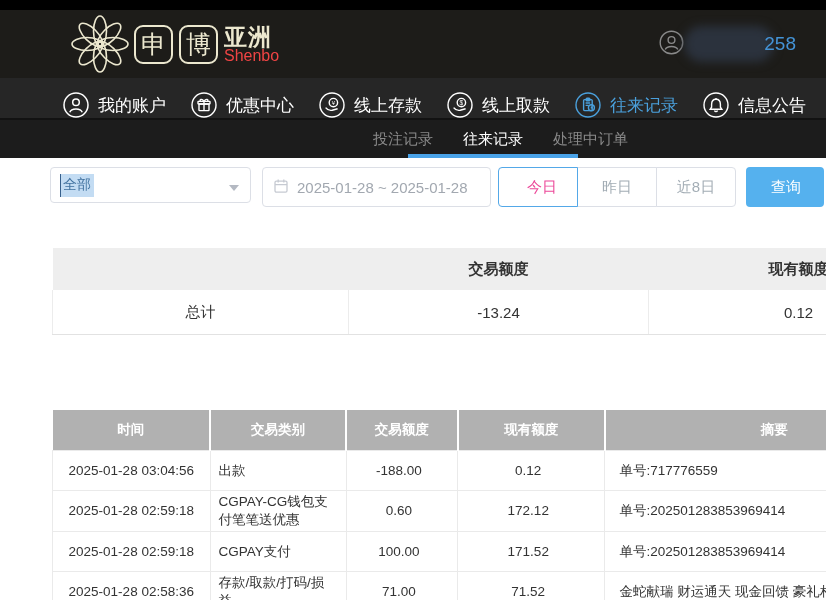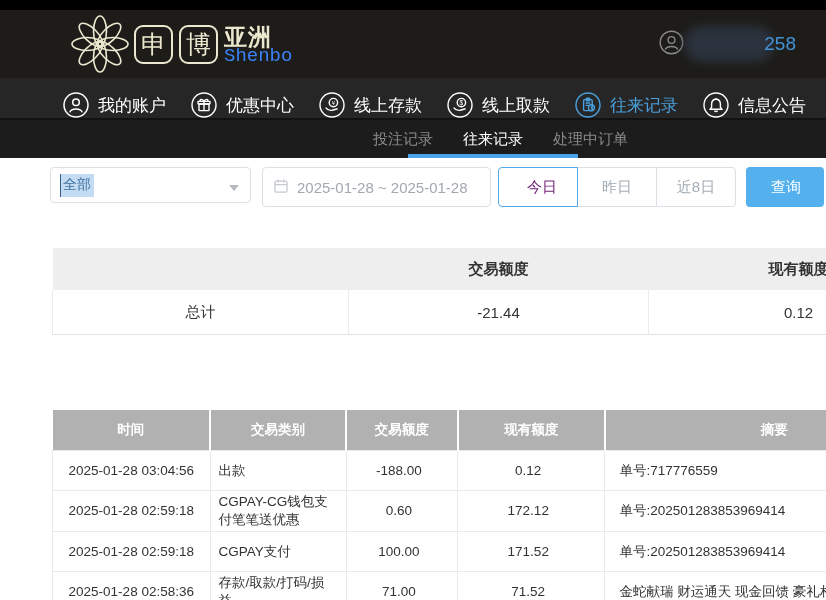--- a/index.html
+++ b/index.html
@@ -11,21 +11,21 @@
   
   .top-strip { height:10px; background:#000; }
   .header { height:68px; background:#1d1c19; display:flex; align-items:center; justify-content:space-between; }
   .brand { display:flex; align-items:center; margin-left:70px; }
   .flower svg { display:block; }
   .brand-boxes { display:flex; gap:6px; margin-left:4px; }
   .brand-box { width:35px; height:35px; border:2px solid #ece8cf; border-radius:9px; color:#ece8cf;
     font-size:25px; display:flex; align-items:center; justify-content:center; }
   .brand-region { margin-left:6px; color:#ece8cf; }
   .brand-region .cn { font-size:23px; font-weight:bold; letter-spacing:1px; line-height:24px; }
-  .brand-region .en { font-size:19px; line-height:14px; color:#3b82f6;font-family:Liberation Mono, monospace; }
+  .brand-region .en { font-size:16px; line-height:14px; color:#ef4444; }
   .user-area { display:flex; align-items:center; margin-right:30px; }
   .user-head-icon { color:#8a8a8a; }
   .user-mask { position:relative; width:112px; height:40px; }
   .pill { position:absolute; left:0; top:2px; width:90px; height:36px; background:#2b323d; border-radius:18px; filter:blur(5px); }
   .user-suffix { position:absolute; right:0; top:9px; color:#4493d6; font-size:19px; }
   
   .nav { height:40px; background:#262626; border-bottom:2px solid #121212;
     display:flex; align-items:flex-end; justify-content:space-between; padding:0 20px 0 63px; }
   .nav-item { display:flex; align-items:center; gap:9px; color:#fff; font-size:17px; cursor:pointer; }
   .nav-item.active { color:#4aa0dc; }
@@ -46,21 +46,21 @@
     border-left:5px solid transparent; border-right:5px solid transparent; border-top:6px solid #b4b9c2; }
   .date-input { width:229px; height:40px; box-sizing:border-box; margin-left:11px;
     border:1px solid #dcdfe6; border-radius:4px; display:flex; align-items:center; padding-left:10px; gap:8px;
     color:#a2a8b0; font-size:15px; cursor:pointer; white-space:nowrap; }
   .date-input svg { flex:none; }
   .quick-group { display:flex; margin-left:7px; }
   .qbtn { width:80px; height:40px; box-sizing:border-box; border:1px solid #dcdfe6; background:#fff;
     color:#a3adb5; font-size:15px; display:flex; align-items:center; justify-content:center; margin-left:-1px; cursor:pointer; }
   .qbtn:first-child { border-radius:4px 0 0 4px; margin-left:0; }
   .qbtn:last-child { border-radius:0 4px 4px 0; }
-  .qbtn.active { border-color:#53a8e8; color:#701a75; position:relative; z-index:1;padding-left:8px; }
+  .qbtn.active { border-color:#53a8e8; color:#ec4899; position:relative; z-index:1;padding-left:8px; }
   .query-btn { width:78px; height:40px; margin-left:10px; background:#55b1ee; color:#fff; font-size:15px;
     border:none; border-radius:4px; cursor:pointer;padding-left:8px; }
   
   .summary-table { margin:41px 0 0 52px; border-collapse:collapse; table-layout:fixed; width:896px; }
   .summary-table th { background:#eeeeee; height:40px; font-size:15px; color:#333; font-weight:bold; text-align:center; }
   .summary-table td { height:42px; text-align:center; font-size:15px; color:#333;
     border-bottom:1px solid #e2e2e2; border-right:1px solid #ececec; }
   .summary-table td:first-child { border-left:1px solid #ececec; }
   
   .data-table { margin:75px 0 0 52px; border-collapse:collapse; table-layout:fixed; width:891px; }
@@ -227,21 +227,21 @@
   <thead>
     <tr>
       <th></th>
       <th>交易额度</th>
       <th>现有额度</th>
     </tr>
   </thead>
   <tbody>
     <tr>
       <td>总计</td>
-      <td>-21.44</td>
+      <td>-13.24</td>
       <td>0.12</td>
     </tr>
   </tbody>
 </table>
 
 <table class="data-table">
   <colgroup>
     <col style="width:140px">
       <col style="width:121px">
       <col style="width:99px">

